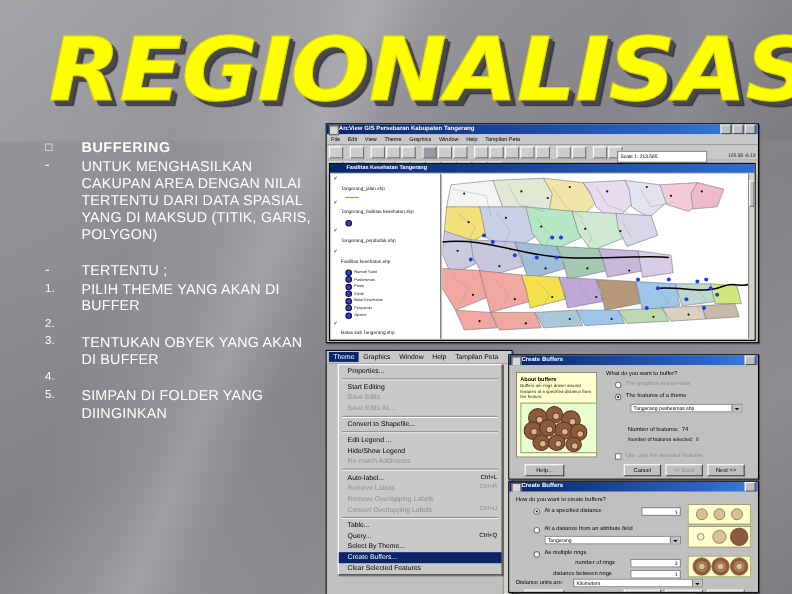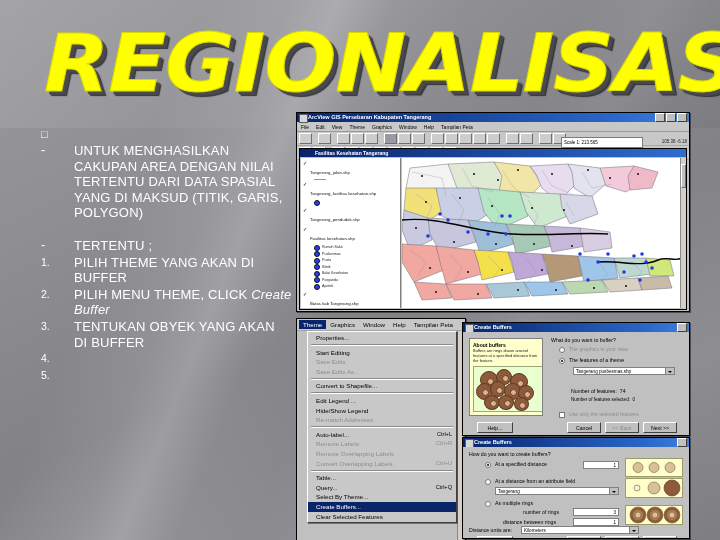--- a/index.html
+++ b/index.html
@@ -188,20 +188,21 @@
 <body>
 
 <div id="slide">
 
   <div class="title">REGIONALISASI</div>
 
   <div class="body-text">
 
     <div class="row">
       <div class="mark sq">□</div>
+      <div class="txt bold">BUFFERING</div>
     </div>
 
     <div class="row">
       <div class="mark">-</div>
       <div class="txt">UNTUK MENGHASILKAN CAKUPAN AREA DENGAN NILAI TERTENTU DARI DATA SPASIAL YANG DI MAKSUD (TITIK, GARIS, POLYGON)</div>
     </div>
 
     <div class="gap"></div>
 
     <div class="row">
@@ -209,34 +210,34 @@
       <div class="txt">TERTENTU ;</div>
     </div>
 
     <div class="row">
       <div class="mark num">1.</div>
       <div class="txt">PILIH THEME YANG AKAN DI BUFFER</div>
     </div>
 
     <div class="row">
       <div class="mark num">2.</div>
-      <div class="txt"><span>PILIH MENU THEME, CLICK </span><span class="ital">Create Buffer</span></div>
     </div>
 
     <div class="row">
       <div class="mark num">3.</div>
       <div class="txt">TENTUKAN OBYEK YANG AKAN DI BUFFER</div>
     </div>
 
     <div class="row">
       <div class="mark num">4.</div>
     </div>
 
     <div class="row">
       <div class="mark num">5.</div>
+      <div class="txt">SIMPAN DI FOLDER YANG DIINGINKAN</div>
     </div>
   </div>
 
   <div class="win" id="arcview">
     <div class="tbar">
       <span class="tico"></span>
       <span class="tt">ArcView GIS  Persebaran Kabupaten Tangerang</span>
       <span class="wbtns">
         <span class="wbtn"></span>
         <span class="wbtn"></span>

